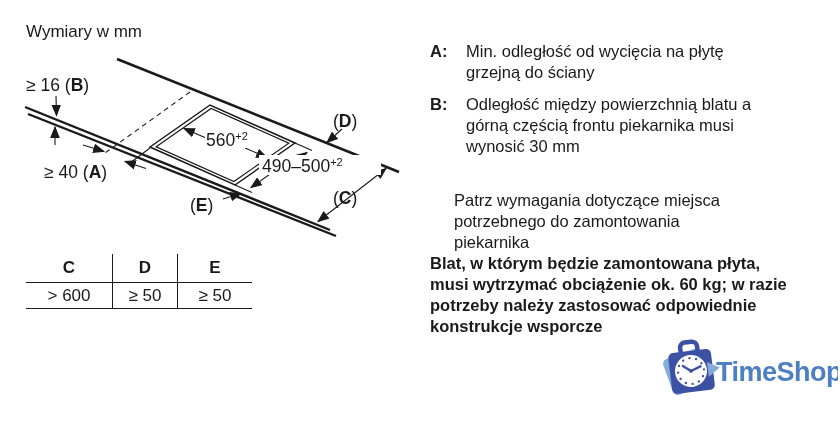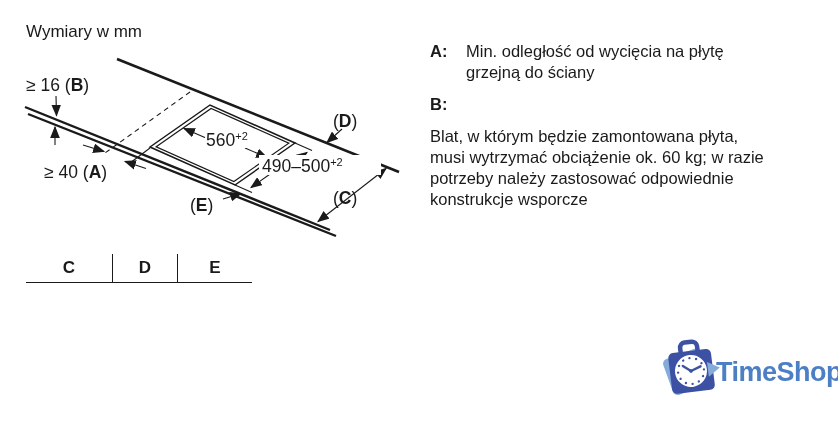--- a/index.html
+++ b/index.html
@@ -24,21 +24,21 @@
   .col-c{width:86px;}.col-d{width:64px;}.col-e{width:74px;}
   
   .notes{
     position:absolute;left:430px;top:41px;width:392px;
     font-size:16.5px;line-height:21px;color:#1a1a1a;
   }
   .note-item{display:flex;margin-bottom:11px;}
   .note-label{width:24px;font-weight:bold;flex:0 0 24px;}
   .note-text{white-space:pre-line;margin-left:12px;}
   .para-indent{margin:33px 0 0 24px;white-space:pre-line;}
-  .para-flush{margin:0;white-space:pre-line;}
+  .para-flush{margin:0;white-space:pre-line;font-weight:bold;}
   
   .diagram{position:absolute;left:0;top:0;}
   .diagram text{font-family:"Liberation Sans",sans-serif;fill:#1a1a1a;}
   
   .logo{position:absolute;left:658px;top:338px;}
 </style>
 </head>
 <body>
 
 <div class="page">
@@ -100,33 +100,44 @@
   <div class="dim-table-wrap">
     <table class="dim-table">
       <thead>
         <tr>
           <th class="col-c">C</th>
           <th class="col-d">D</th>
           <th class="col-e">E</th>
         </tr>
       </thead>
       <tbody>
+        <tr>
+          <td>&gt; 600</td>
+          <td>≥ 50</td>
+          <td>≥ 50</td>
+        </tr>
       </tbody>
     </table>
   </div>
 
   <div class="notes">
     <div class="note-item">
       <div class="note-label">A:</div>
       <div class="note-text">Min. odległość od wycięcia na płytę
 grzejną do ściany</div>
     </div>
     <div class="note-item">
       <div class="note-label">B:</div>
+      <div class="note-text">Odległość między powierzchnią blatu a
+górną częścią frontu piekarnika musi
+wynosić 30 mm</div>
     </div>
+    <p class="para-indent">Patrz wymagania dotyczące miejsca
+potrzebnego do zamontowania
+piekarnika</p>
     <p class="para-flush">Blat, w którym będzie zamontowana płyta,
 musi wytrzymać obciążenie ok. 60 kg; w razie
 potrzeby należy zastosować odpowiednie
 konstrukcje wsporcze</p>
   </div>
 
   <svg class="logo" width="180" height="60" viewBox="0 0 180 60">
     <g transform="rotate(-20 28 34)">
       <rect x="9" y="15" width="40" height="38" rx="5" fill="#85abda"></rect>
     </g>

